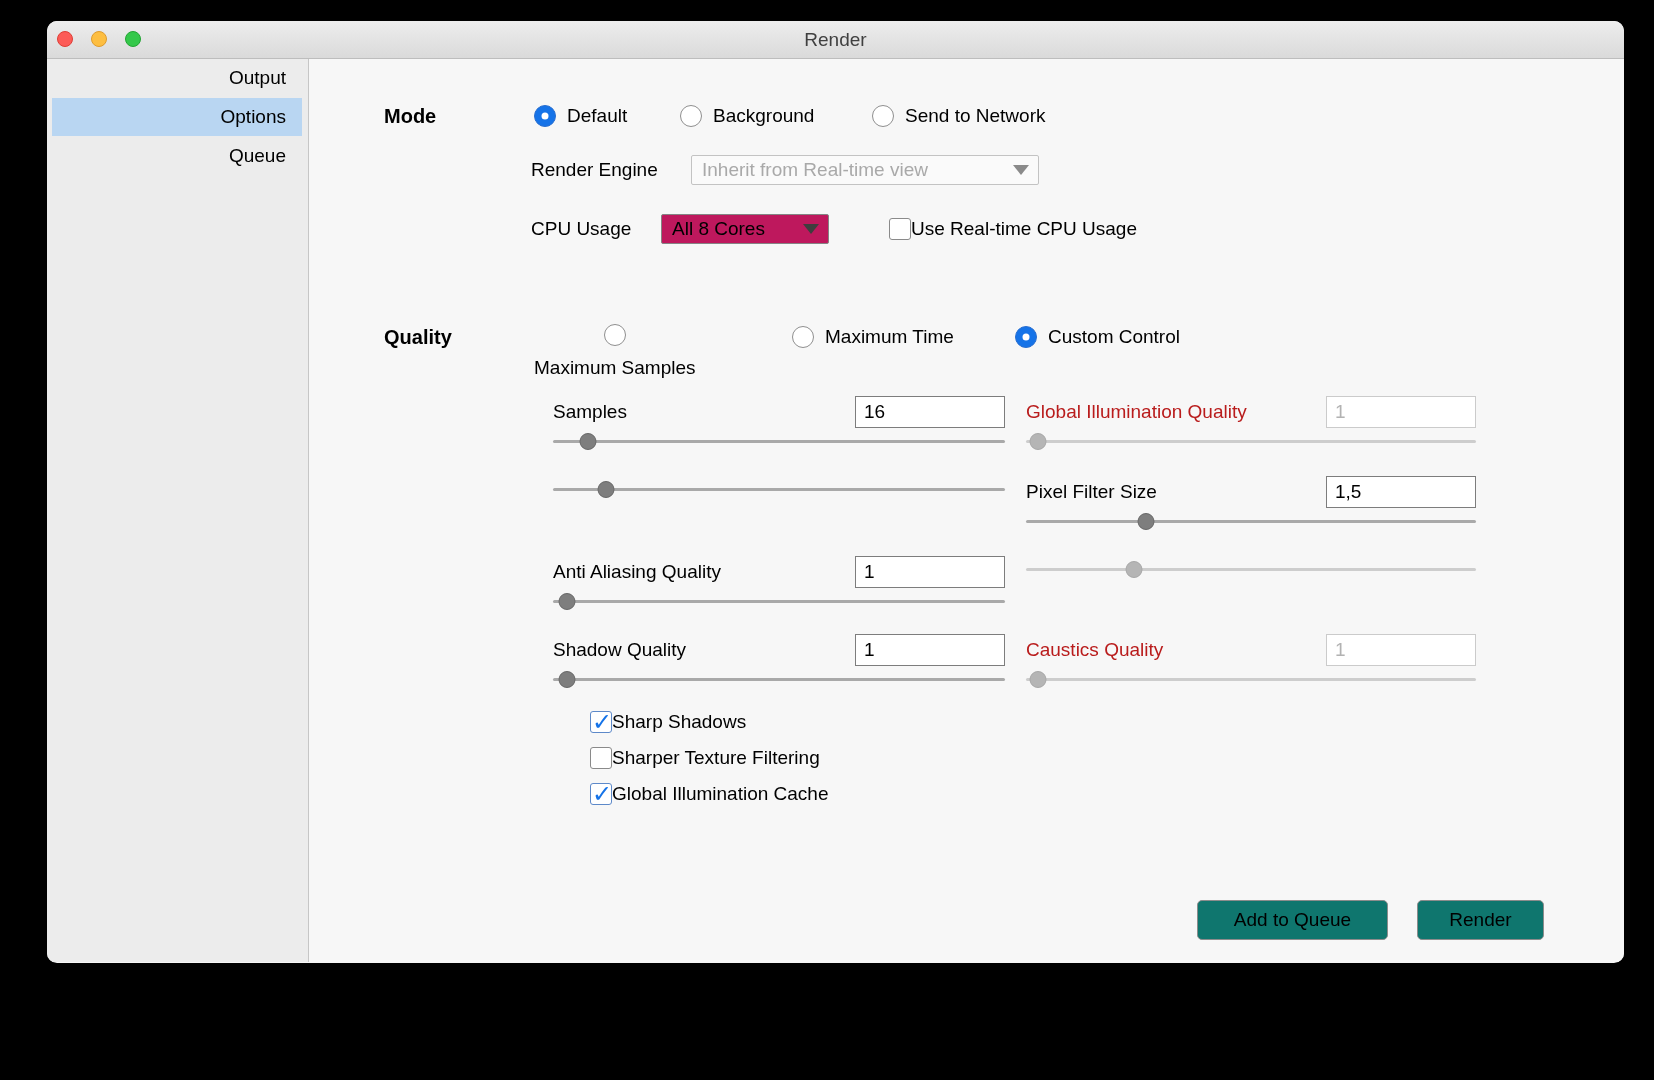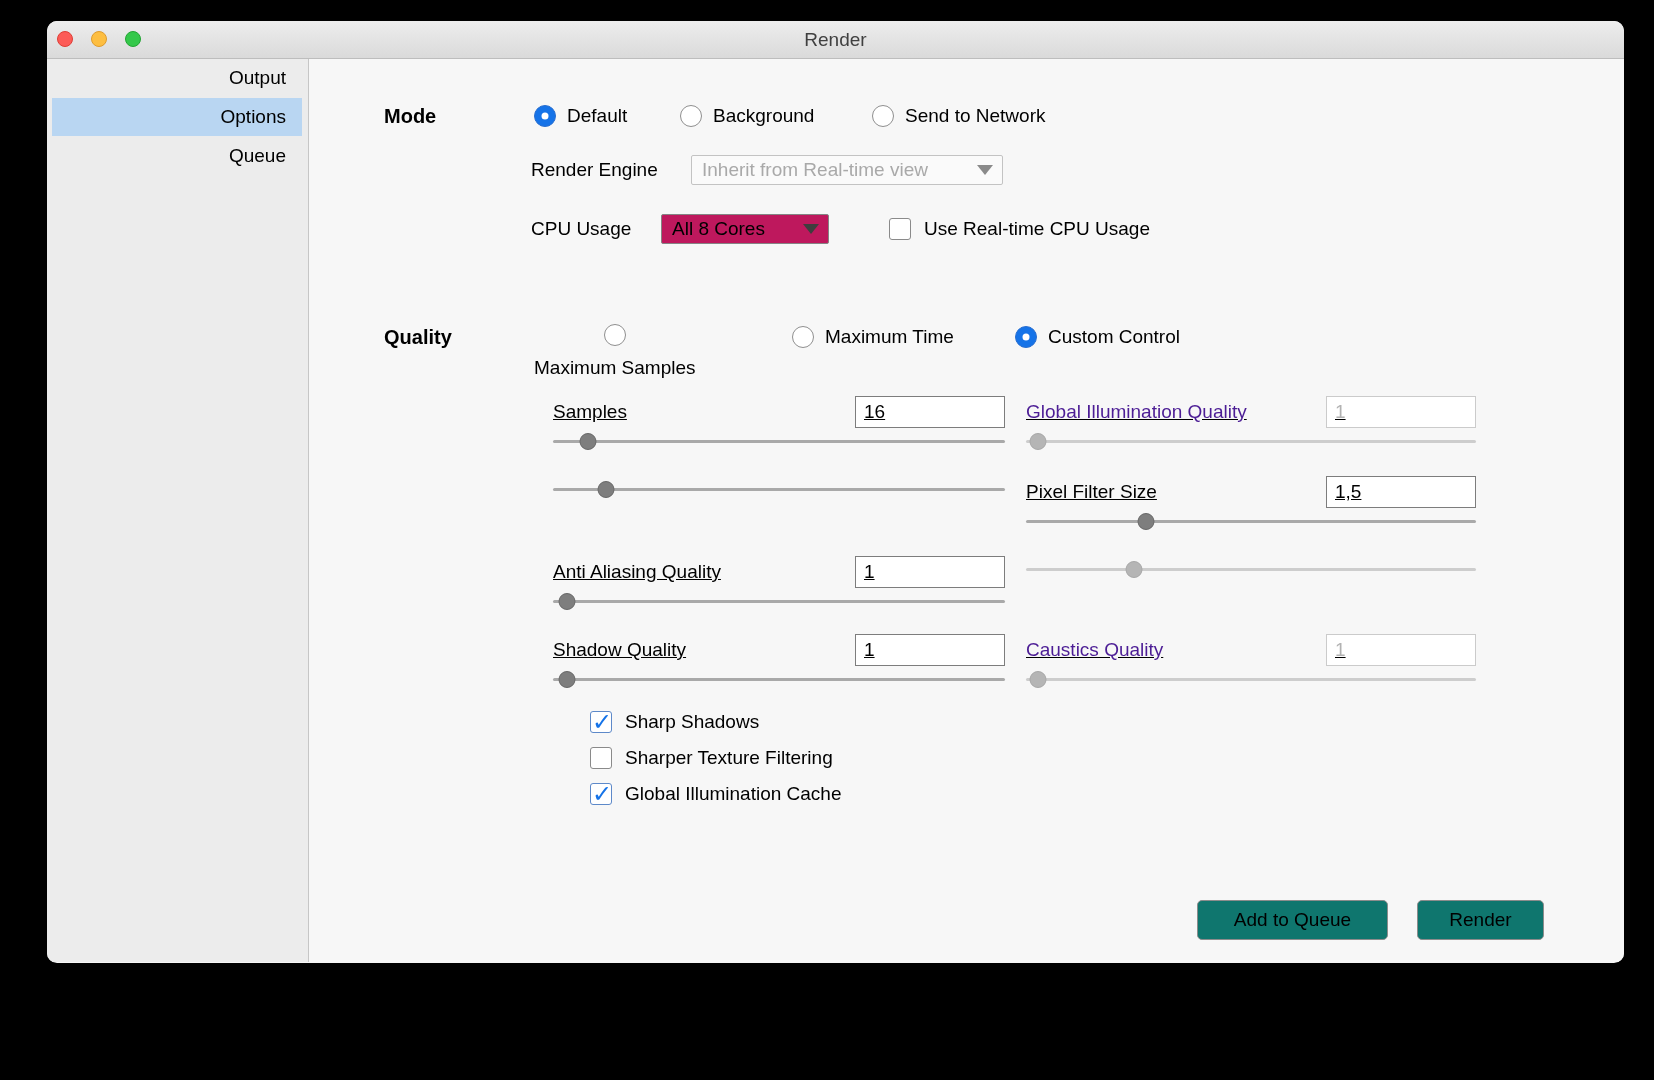--- a/index.html
+++ b/index.html
@@ -48,59 +48,59 @@
   .radio.selected{background:var(--accent);border-color:#2a6fd0;}
   .radio.selected::after{
     content:'';position:absolute;left:50%;top:50%;width:7px;height:7px;border-radius:50%;
     background:#fff;transform:translate(-50%,-50%);
   }
   .checkbox{width:22px;height:22px;background:#fff;border:1px solid #8a8a8a;border-radius:3px;box-sizing:border-box;flex:none;position:relative;}
   .checkbox.checked{border-color:#5d89c9;}
   .checkbox.checked::after{
     content:'\2713';position:absolute;left:1px;top:-4px;font-size:24px;font-weight:bold;color:var(--accent);
   }
-  .check-row{position:absolute;display:flex;align-items:center;gap:13px;height:26px;font-size:19px;padding-left:37px;}
+  .check-row{position:absolute;display:flex;align-items:center;height:26px;font-size:19px;padding-left:37px;}
   .dropdown{
     position:absolute;height:30px;background:#be185d;border:1px solid #848484;border-radius:2px;
     box-sizing:border-box;display:flex;align-items:center;padding:0 34px 0 10px;font-size:19px;white-space:nowrap;
   }
   .dropdown .caret{
     position:absolute;right:9px;top:50%;transform:translateY(-50%);
     width:0;height:0;border-left:8px solid transparent;border-right:8px solid transparent;border-top:10px solid #3e3e3e;
   }
   .dropdown.disabled{border-color:#c3c3c3;color:#a9a9a9;background:#fafafa;}
   .dropdown.disabled .caret{border-top-color:#8a8a8a;}
   
-  .slider-group{position:absolute;text-decoration:underline;}
+  .slider-group{position:absolute;}
   .sg-top{display:flex;justify-content:space-between;align-items:center;height:32px;}
   .sg-label{font-size:19px;}
   .sg-input{
     width:150px;height:32px;box-sizing:border-box;border:1px solid #7d7d7d;background:#fff;
     font-size:19px;padding:0 8px;font-family:inherit;border-radius:0;color:#000;
   }
   .sg-track{position:relative;height:18px;margin-top:4px;}
   .sg-track::before{content:'';position:absolute;left:0;right:0;top:8px;height:3px;background:#a9a9a9;border-radius:2px;}
   .sg-thumb{
     position:absolute;top:1px;width:17px;height:17px;border-radius:50%;
     background:#7e7e7e;border:1px solid #686868;box-sizing:border-box;transform:translateX(-50%);
   }
-  .slider-group.disabled .sg-label{color:#4c1d95;}
+  .slider-group.disabled .sg-label{color:#b91c1c;}
   .slider-group.disabled .sg-input{border-color:#cbcbcb;color:#b2b2b2;}
   .slider-group.disabled .sg-track::before{background:#cdcdcd;}
   .slider-group.disabled .sg-thumb{background:#b5b5b5;border-color:#a8a8a8;}
   .sg-pos-l{left:244px;width:452px;}
   .sg-pos-r{left:717px;width:450px;}
   .sg-r1{top:337px;} .sg-r2{top:417px;} .sg-r3{top:497px;} .sg-r4{top:575px;}
   
   #lbl-mode{top:44px;}
   #radio-default{left:225px;top:44px;}
   #radio-background{left:371px;top:44px;}
   #radio-network{left:563px;top:44px;}
   #lbl-engine{left:222px;top:98px;}
-  #dd-engine{left:382px;top:96px;width:312px;}
+  #dd-engine{left:382px;top:96px;width:348px;}
   #lbl-cpu{left:222px;top:157px;}
   #dd-cpu{left:352px;top:155px;width:168px;}
   #chk-realtime-cpu{left:543px;top:157px;}
   #lbl-quality{top:265px;}
   #radio-max-samples{left:225px;top:265px;flex-direction:column;}
   #radio-max-time{left:483px;top:265px;}
   #radio-custom{left:706px;top:265px;}
   #chk-sharp-shadows{left:244px;top:650px;}
   #chk-sharper-tex{left:244px;top:686px;}
   #chk-gi-cache{left:244px;top:722px;}

